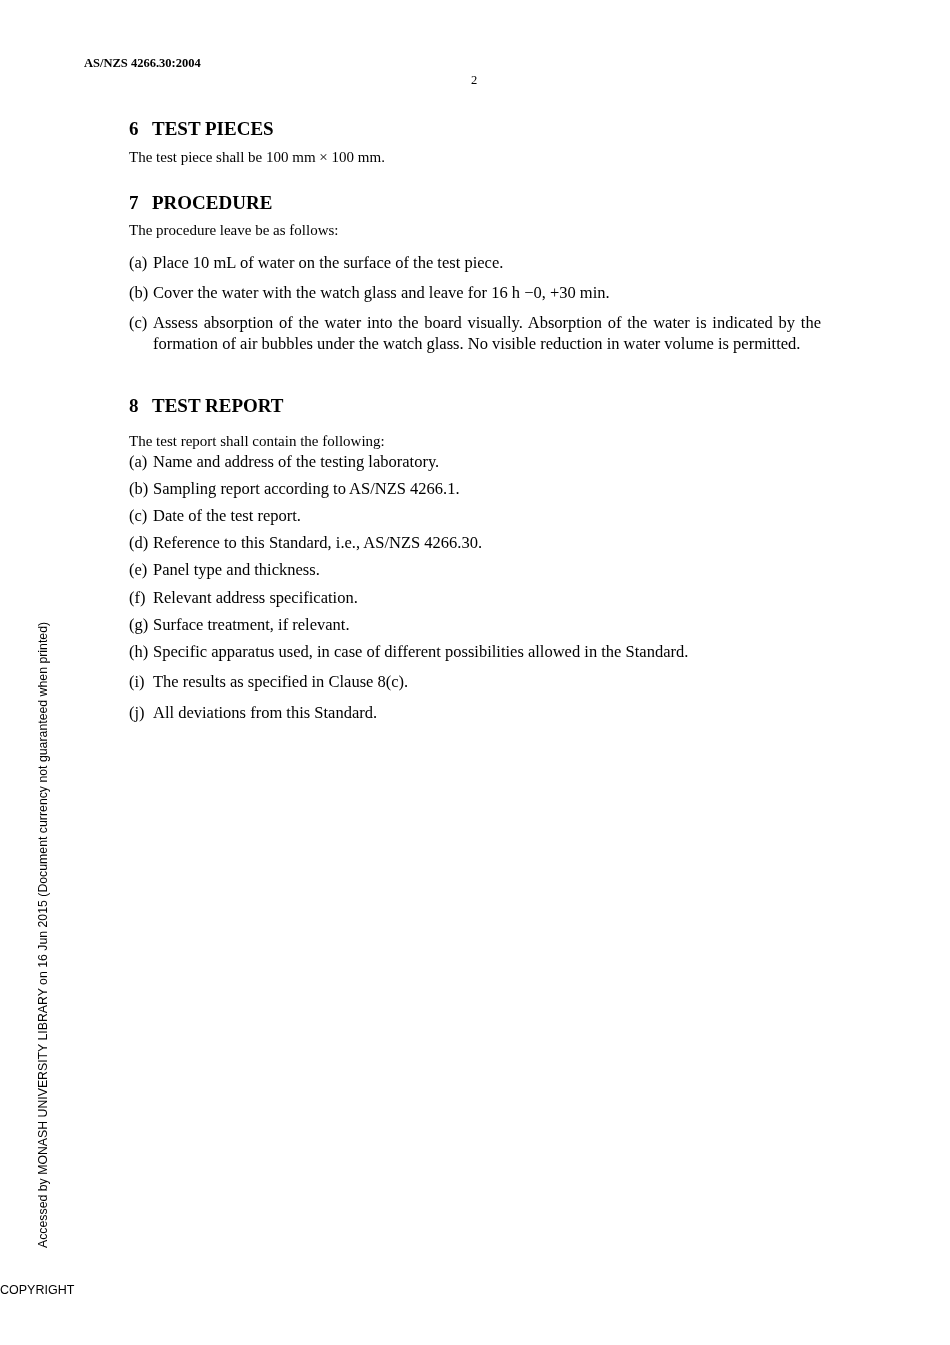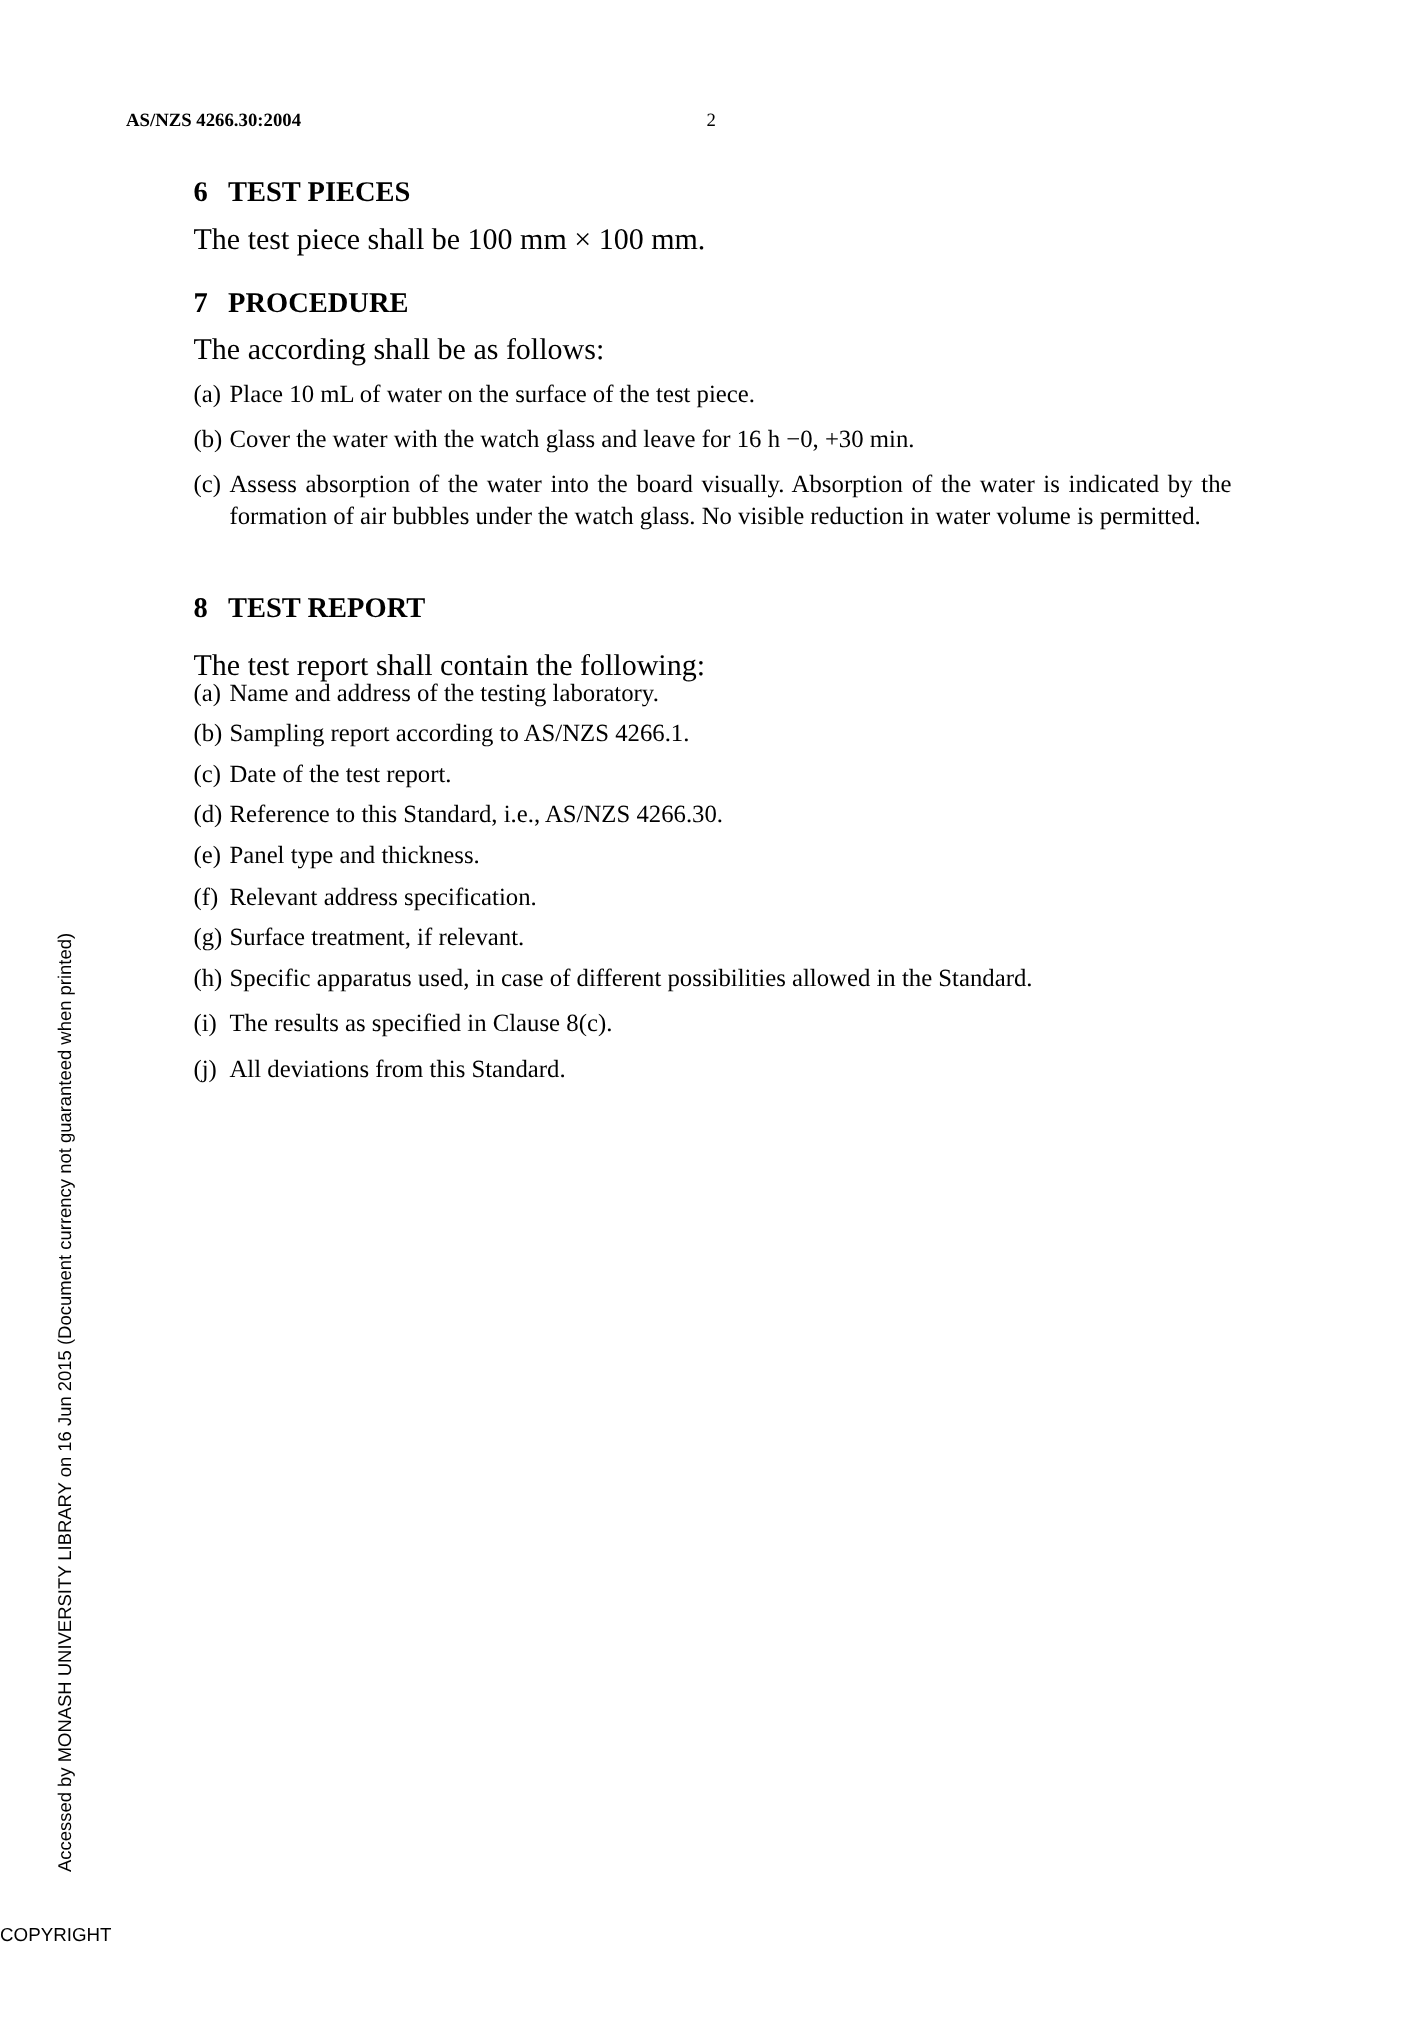--- a/index.html
+++ b/index.html
@@ -1,23 +1,23 @@
 <!DOCTYPE html>
 <html><head>
 <meta charset="utf-8">
 <style>
   html, body { margin: 0; padding: 0; background: #ffffff; }
   body { width: 950px; height: 1345px; position: relative; overflow: hidden; color: #000; }
   .serif { font-family: "Liberation Serif", "DejaVu Serif", serif; }
   .sans { font-family: "Liberation Sans", "DejaVu Sans", sans-serif; }
-  .hdr-left { position: absolute; left: 84px; top: 73px; font-size: 12.5px; font-weight: bold; }
+  .hdr-left { position: absolute; left: 84px; top: 56px; font-size: 12.5px; font-weight: bold; }
   .hdr-page { position: absolute; left: 471px; top: 73px; font-size: 12.5px; }
   .heading { position: absolute; left: 129px; font-size: 19px; font-weight: bold; white-space: nowrap; }
   .heading .num { display: inline-block; width: 23px; }
-  .para { position: absolute; left: 129px; font-size: 20px; white-space: nowrap; }
+  .para { position: absolute; left: 129px; font-size: 15px; white-space: nowrap; }
   .item { position: absolute; left: 129px; width: 692px; font-size: 16.5px; line-height: 20.5px; }
   .item .lbl { position: absolute; left: 0; top: 0; }
   .item .txt { margin-left: 24px; text-align: justify; }
   .side { position: absolute; left: 36px; top: 1248px; transform-origin: 0 0; transform: rotate(-90deg); font-size: 12.3px; white-space: nowrap; }
   .footer { position: absolute; left: 0; width: 950px; top: 1283px; font-size: 12.5px; }
 </style>
 </head>
 <body>
 
 <div>
@@ -26,21 +26,21 @@
   <div class="hdr-page serif">2</div>
 
   <div class="heading serif" style="top:118px;">
     <span class="num">6</span><span>TEST PIECES</span>
   </div>
   <div class="para serif" style="top:149px;">The test piece shall be 100 mm × 100 mm.</div>
 
   <div class="heading serif" style="top:192px;">
     <span class="num">7</span><span>PROCEDURE</span>
   </div>
-  <div class="para serif" style="top:222px;">The according shall be as follows:</div>
+  <div class="para serif" style="top:222px;">The procedure leave be as follows:</div>
 
   <div class="item serif" style="top:253px;">
     <span class="lbl">(a)</span>
     <div class="txt">Place 10 mL of water on the surface of the test piece.</div>
   </div>
   <div class="item serif" style="top:283px;">
     <span class="lbl">(b)</span>
     <div class="txt">Cover the water with the watch glass and leave for 16 h −0, +30 min.</div>
   </div>
   <div class="item serif" style="top:313px;">

